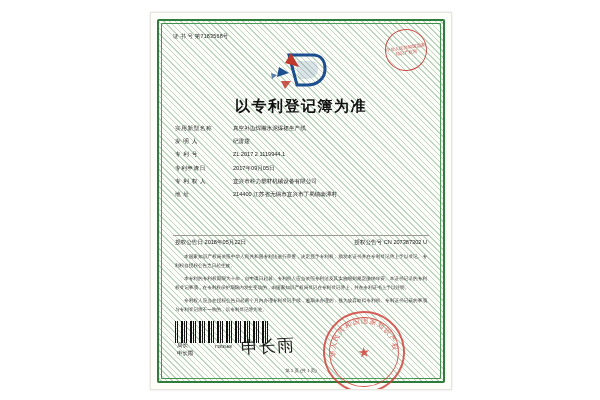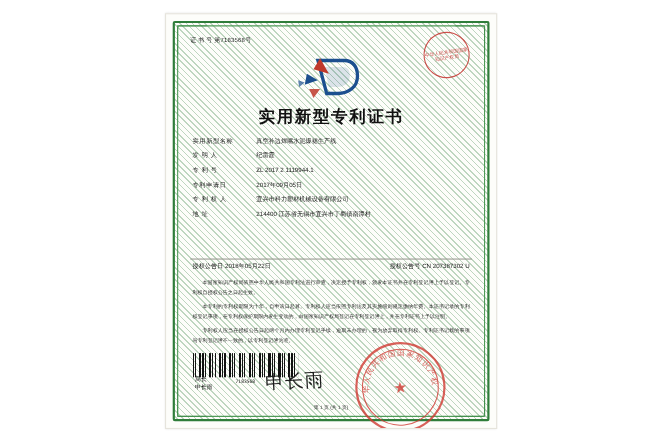--- a/index.html
+++ b/index.html
@@ -156,21 +156,21 @@
       <svg width="64" height="42" viewBox="0 0 64 42" aria-hidden="true">
         <path d="M20 4 L44 4 C52 4 56 10 56 18 C56 28 48 34 38 34 L28 34 Z" fill="none" stroke="#1c4f8f" stroke-width="3"></path>
         <path d="M26 10 L42 10 C47 10 49 13 49 18 C49 24 44 28 38 28 L30 28 Z" fill="#1c4f8f" opacity=".15"></path>
         <path d="M22 2 L30 16 L16 12 Z" fill="#c0392b"></path>
         <path d="M10 16 L20 22 L8 26 Z" fill="#1c4f8f"></path>
         <path d="M12 30 L22 30 L16 38 Z" fill="#c0392b" opacity=".85"></path>
         <path d="M2 22 L8 24 L3 28 Z" fill="#1c4f8f" opacity=".7"></path>
       </svg>
     </div>
 
-    <div class="title">实用新型专利证书</div>
+    <div class="title">以专利登记簿为准</div>
 
     <div class="fields">
       <div class="row">
         <span class="k">实用新型名称</span>
         <span class="v">真空补边焊嘴水泥爆裙生产线</span>
       </div>
       <div class="row">
         <span class="k">发 明 人</span>
         <span class="v">纪雷霆</span>
       </div>

